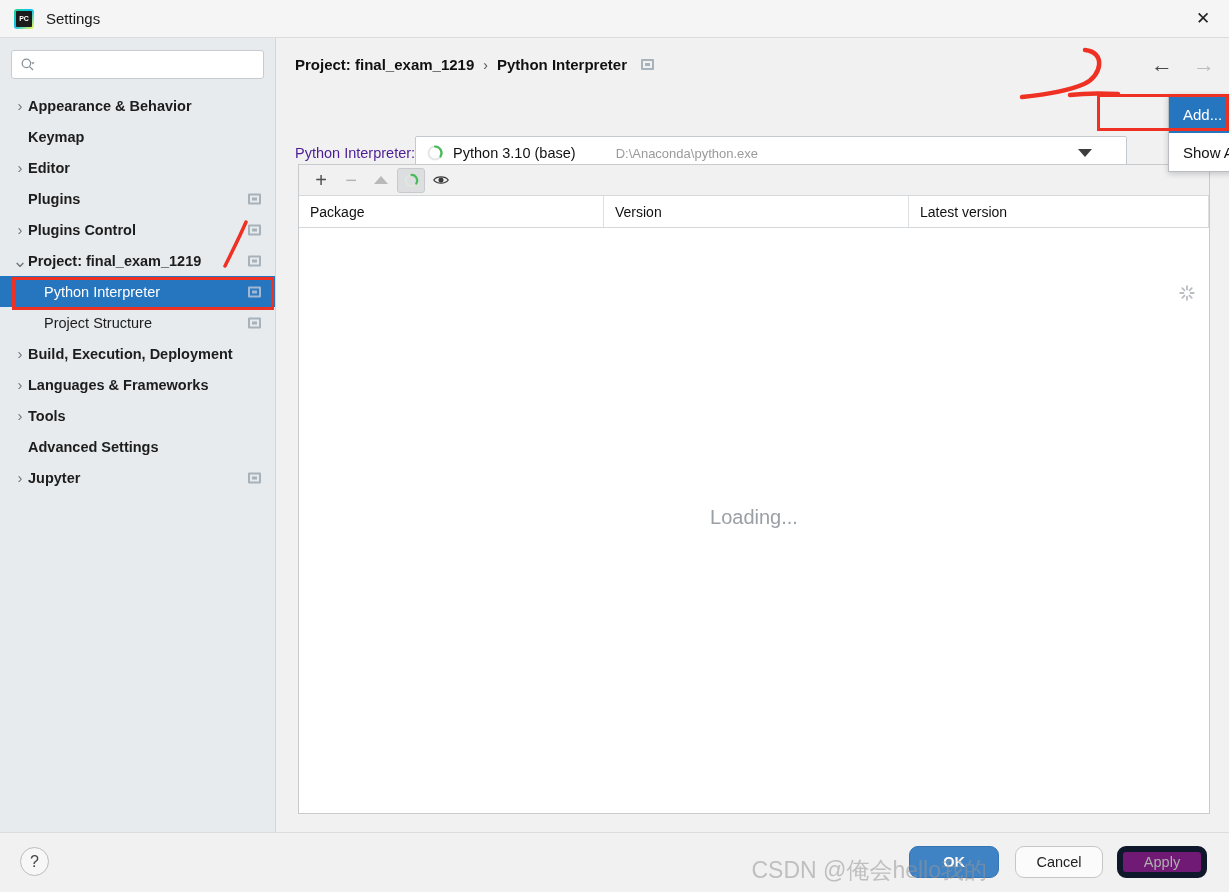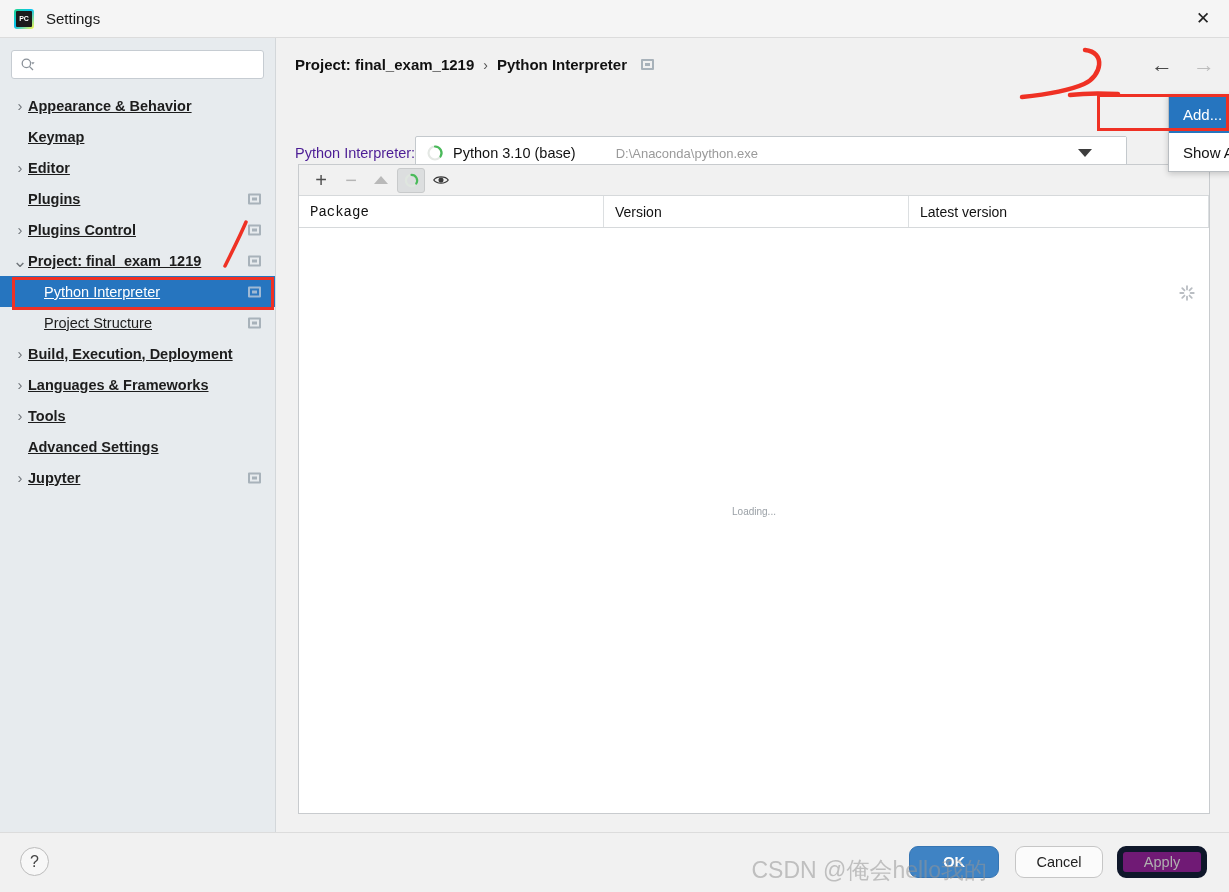--- a/index.html
+++ b/index.html
@@ -64,21 +64,21 @@
   .tree { margin-top: 11px; }
   .tree-row {
     position: relative; height: 31px; display: flex; align-items: center;
     padding-left: 12px; cursor: default;
   }
   .tree-row .arrow {
     width: 16px; flex: none; color: #70757a; font-size: 12px;
     display: flex; align-items: center; justify-content: center;
   }
   .tree-row .label {
-    font-size: 14.5px; color: #1d1d1d; white-space: nowrap; text-decoration: underline;
+    font-size: 14.5px; color: #1d1d1d; white-space: nowrap;
   }
   .tree-row.bold .label { font-weight: bold; }
   .tree-row.child { padding-left: 44px; }
   .tree-row.child .label { font-weight: normal; font-size: 14.5px; }
   .tree-row.selected { background: #2675bf; }
   .tree-row.selected .label { color: #ffffff; }
   .scope-ico {
     position: absolute; right: 14px; top: 50%; transform: translateY(-50%);
     width: 13px; height: 11px; border: 2px solid #a8b2ba; border-radius: 1px;
     background: #e7ebee;
@@ -176,27 +176,27 @@
   }
 
   .pkg-head {
     height: 32px; display: flex; background: #ffffff;
     border-bottom: 1px solid #d6d9db; align-items: stretch;
   }
   .pkg-head .col {
     display: flex; align-items: center; padding-left: 11px;
     font-size: 14px; color: #111; border-right: 1px solid #dcdfe1;
   }
-  .col-package { width: 305px; font-family: Liberation Mono, monospace; }
+  .col-package { width: 305px; }
   .col-version { width: 305px; }
   .col-latest  { flex: 1; border-right: 0; }
   .pkg-body { position: relative; height: 585px; background: #ffffff; }
   .loading-text {
     position: absolute; left: 0; right: 0; top: 278px; text-align: center;
-    font-size: 10px; color: #9aa0a6;
+    font-size: 20px; color: #9aa0a6;
   }
   .mini-spinner {
     position: absolute; right: 13px; top: 56px; width: 18px; height: 18px;
   }
 
   
   .bottombar {
     position: absolute; left: 0; bottom: 0; width: 1229px; height: 60px;
     background: #f1f1f1; border-top: 1px solid #dcdcdc;
   }

